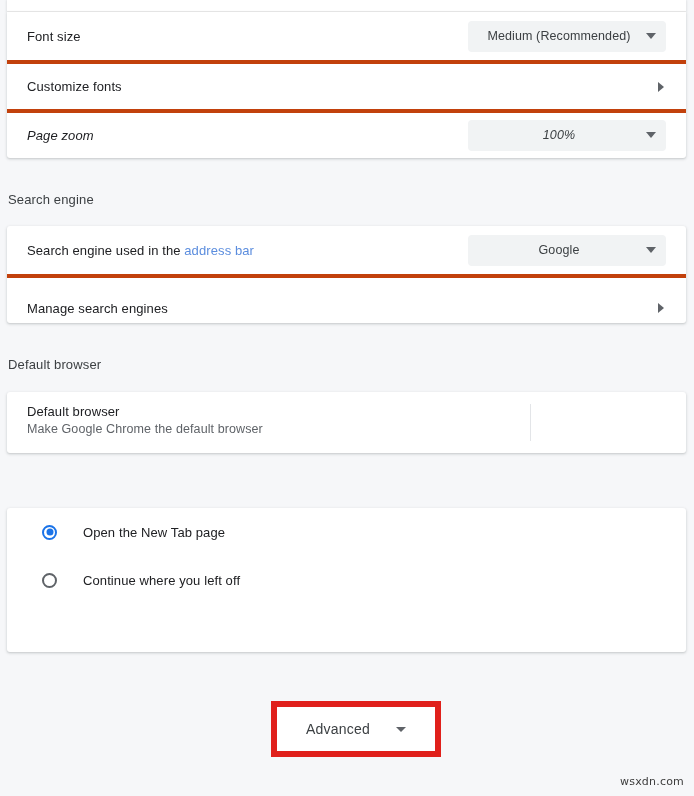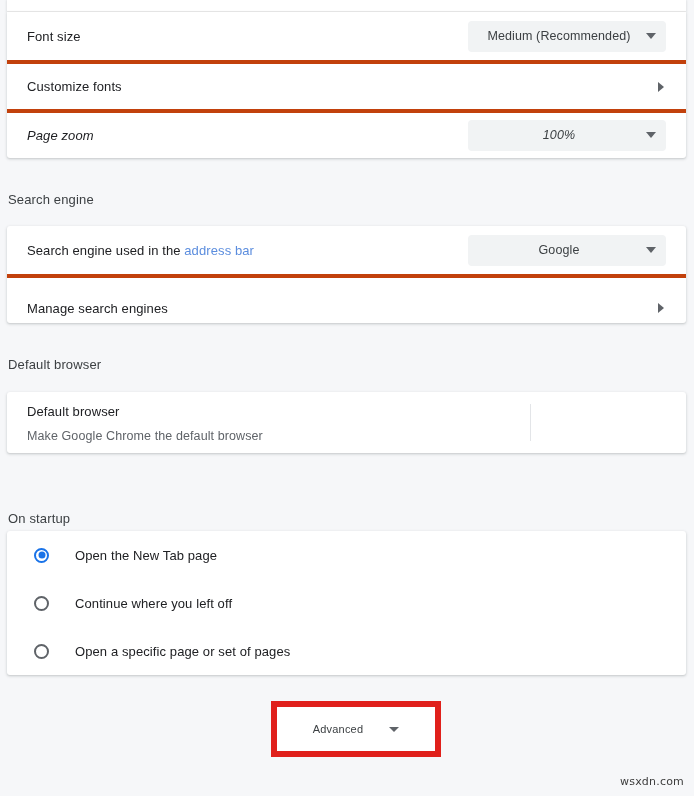--- a/index.html
+++ b/index.html
@@ -49,21 +49,21 @@
     font-size: 13px;
     color: #202124;
     letter-spacing: .1px;
     flex: 1 1 auto;
     white-space: nowrap;
   }
   .row-sub {
     font-size: 12.5px;
     color: #5f6368;
     letter-spacing: .1px;
-    margin-top: 10px;
+    margin-top: 3px;
     white-space: nowrap;
   }
   .link {
     color: #5b8dde;
     text-decoration: none;
   }
 
   
   .section-title {
     position: absolute;
@@ -196,21 +196,21 @@
   .advanced-inner {
     width: 100%;
     height: 100%;
     display: flex;
     align-items: center;
     justify-content: center;
     background: #ffffff;
     cursor: pointer;
   }
   .advanced-label {
-    font-size: 11px;
+    font-size: 14px;
     color: #3c4043;
     letter-spacing: .2px;
   }
   .caret-sm {
     width: 0; height: 0;
     border-left: 5px solid transparent;
     border-right: 5px solid transparent;
     border-top: 5.5px solid #5f6368;
     margin-left: 26px;
   }
@@ -295,36 +295,32 @@
       <div style="display:flex; flex-direction:column;">
         <span class="row-label">Default browser</span>
         <span class="row-sub">Make Google Chrome the default browser</span>
       </div>
       <div class="divider-v"></div>
     </div>
   </div>
 
   <div class="section-title" style="top:511px;">On startup</div>
 
-  <div class="card" style="top:531px; height:144px;">
+  <div class="card" style="top:508px; height:144px;padding-left:8px;">
 
     <div class="radio-row">
       <span class="radio checked"></span>
       <span class="radio-label">Open the New Tab page</span>
     </div>
 
     <div class="radio-row">
       <span class="radio"></span>
       <span class="radio-label">Continue where you left off</span>
     </div>
 
-    <div class="radio-row">
-      <span class="radio"></span>
-      <span class="radio-label">Open a specific page or set of pages</span>
-    </div>
   </div>
 
   <div class="advanced-wrap">
     <div class="advanced-inner">
       <span class="advanced-label">Advanced</span>
       <span class="caret-sm"></span>
     </div>
   </div>
 
   <div class="watermark">wsxdn.com</div>

